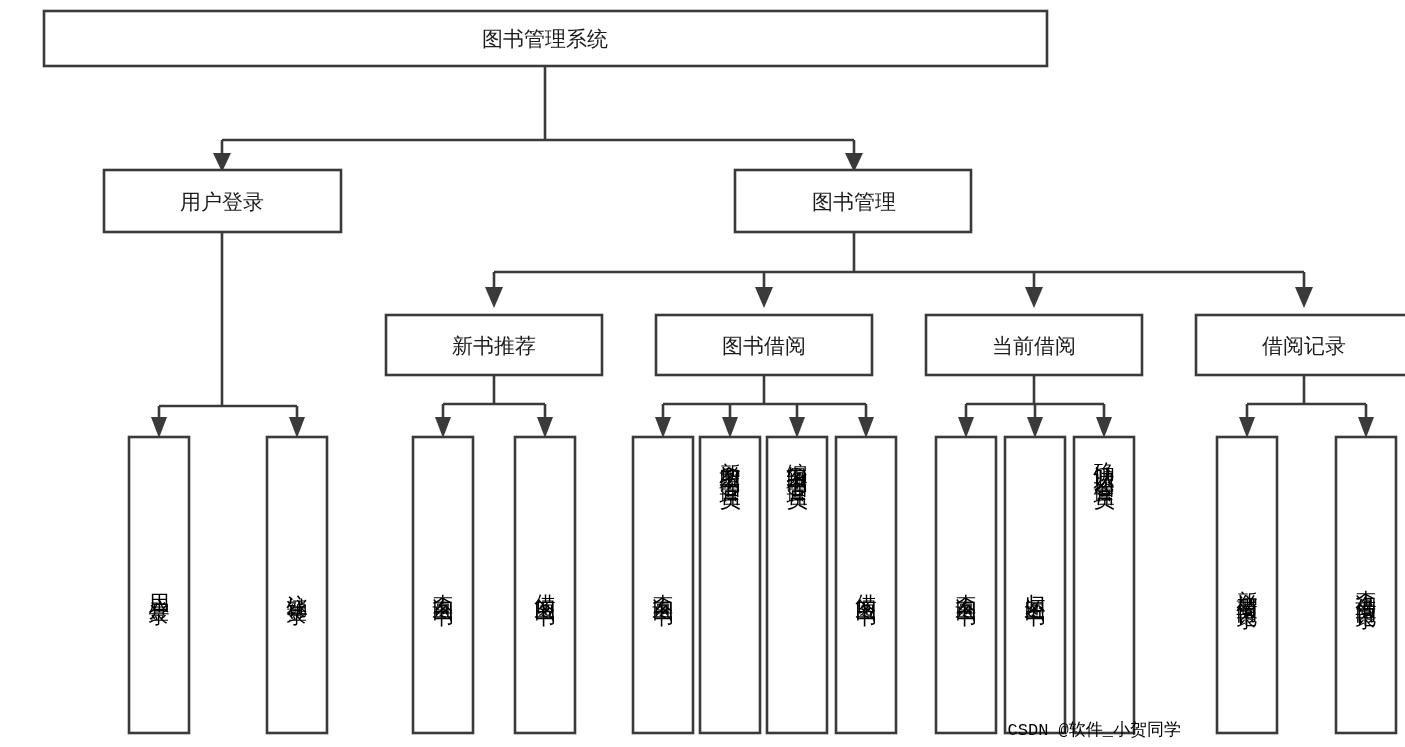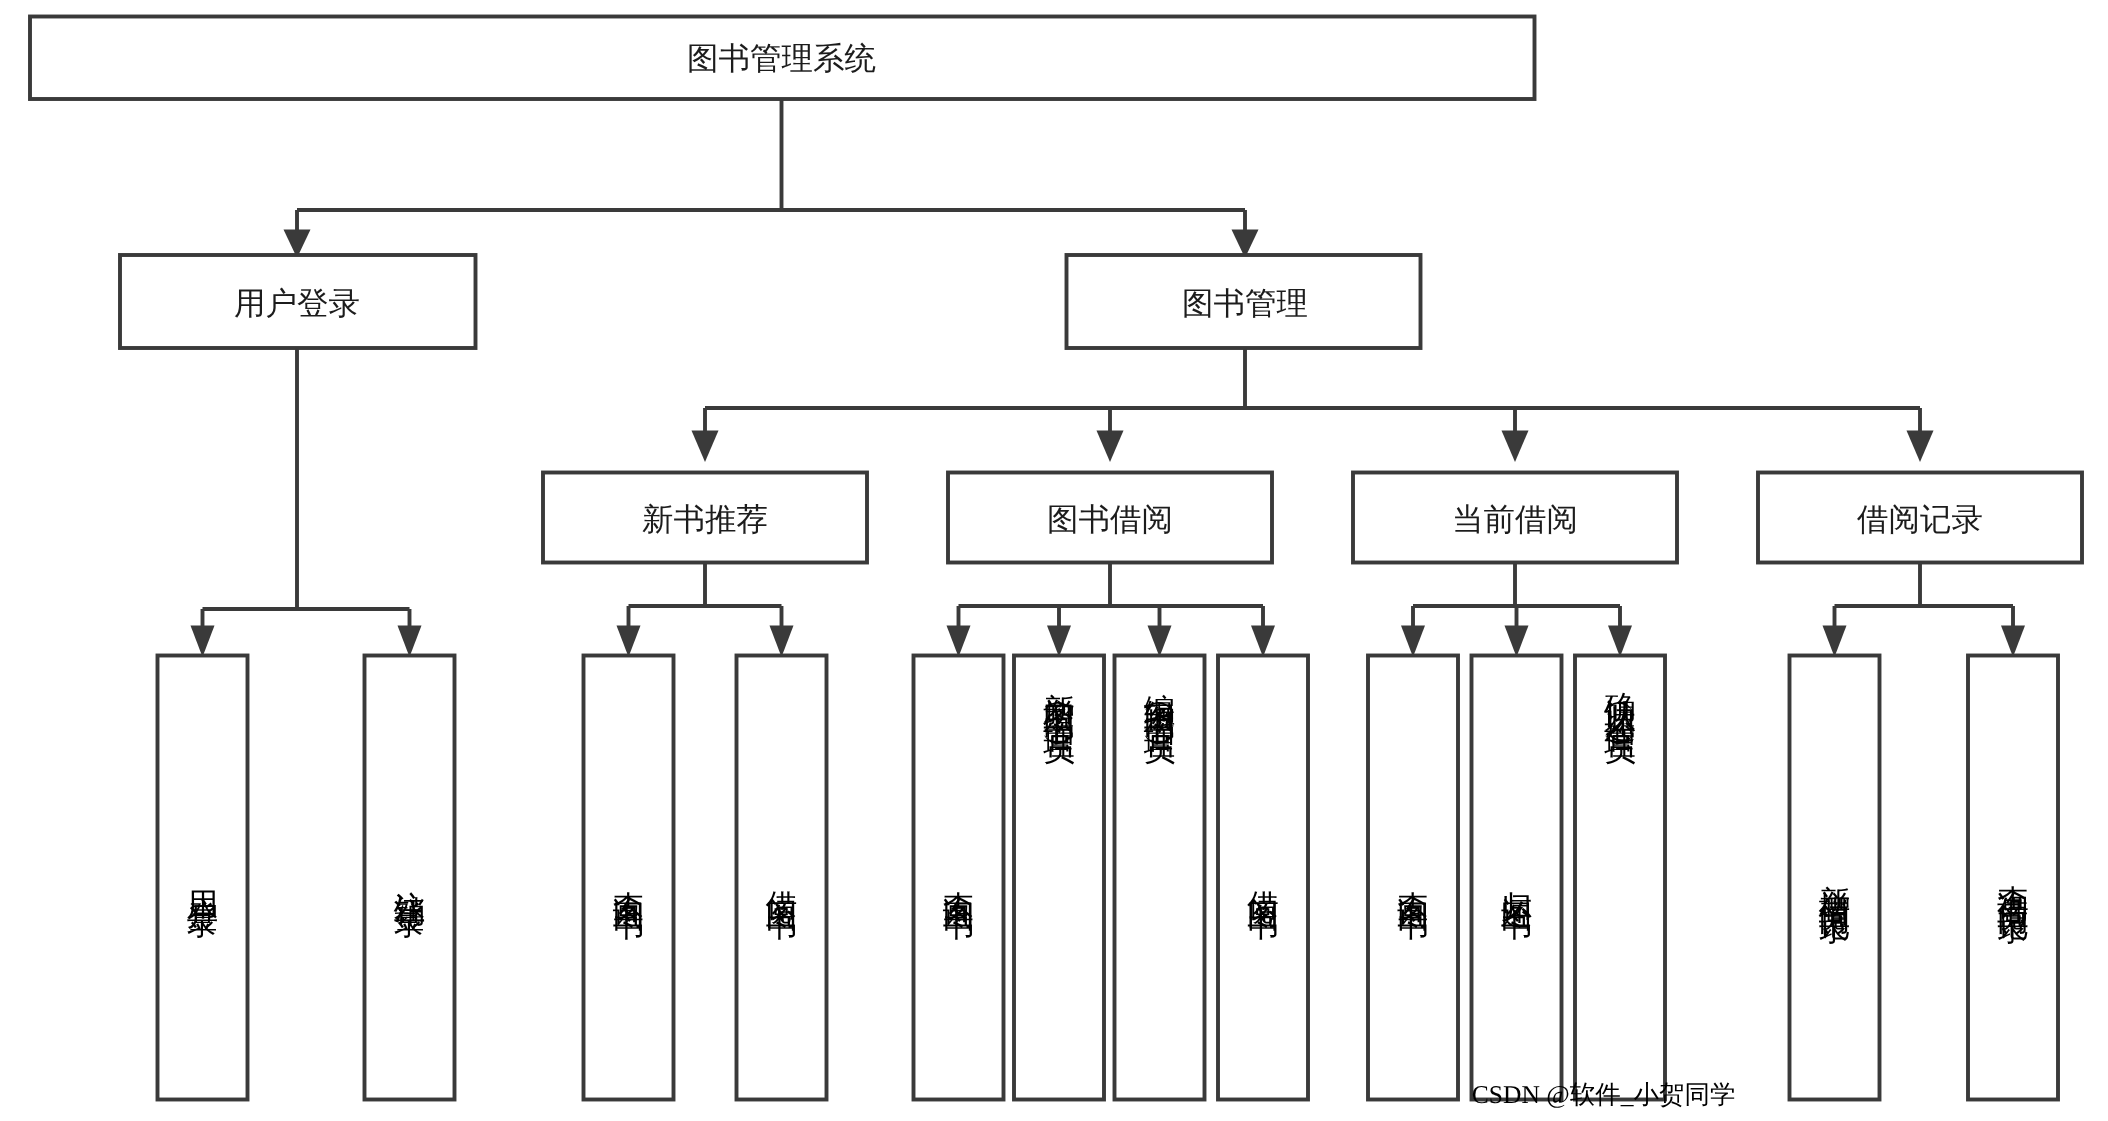--- a/index.html
+++ b/index.html
@@ -10,20 +10,21 @@
   body {
     width: 1405px;
     height: 747px;
     font-family: "DejaVu Sans", "Liberation Sans", sans-serif;
     overflow: hidden;
   }
   #diagram-root {
     position: relative;
     width: 1167px;
     height: 747px;
+    margin-left: 24px;
   }
   svg.diagram-canvas {
     position: absolute;
     top: 0;
     left: 0;
     width: 1405px;
     height: 747px;
   }
   .node-box {
     fill: #ffffff;
@@ -50,21 +51,21 @@
   .node-label-v {
     font-family: "DejaVu Sans", "Liberation Sans", sans-serif;
     font-size: 21px;
     fill: #1c1c1c;
     writing-mode: vertical-rl;
     text-orientation: upright;
     letter-spacing: 4px;
     dominant-baseline: central;
   }
   .watermark-text {
-    font-family: Liberation Serif, serif;
+    font-family: Liberation Mono, monospace;
     font-size: 17px;
     fill: #b8b8b8;
   }
 </style>
 </head>
 <body>
 
 <div id="diagram-root">
   <svg class="diagram-canvas" viewBox="0 0 1405 747">
 

